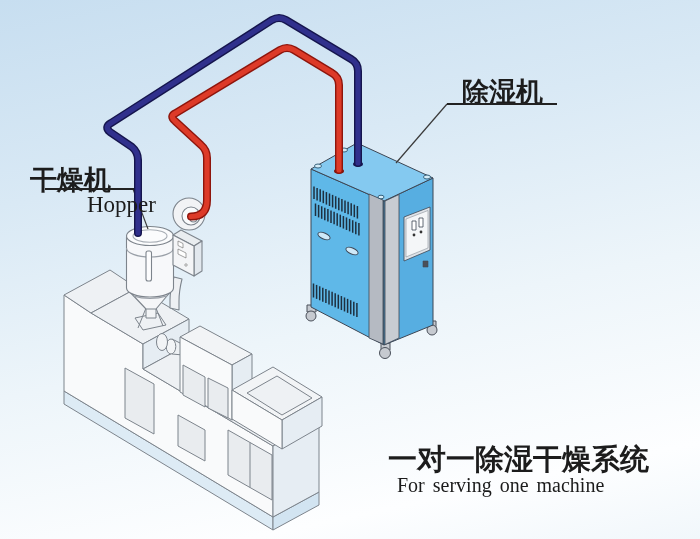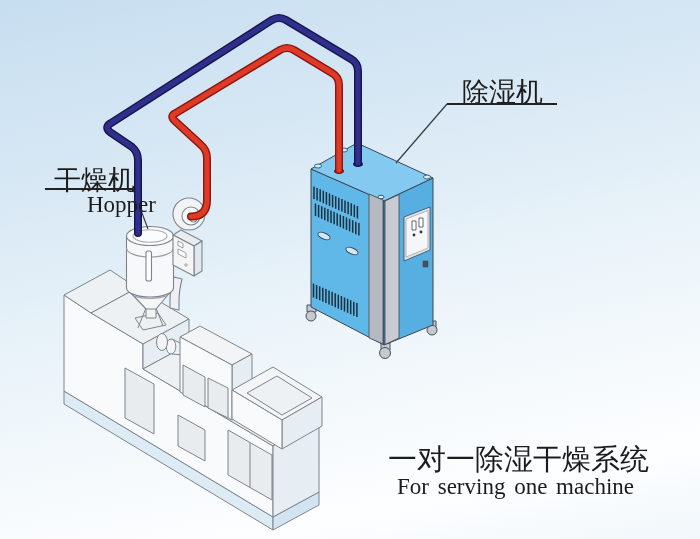--- a/index.html
+++ b/index.html
@@ -1,20 +1,20 @@
 <!DOCTYPE html>
 <html><head>
 <meta charset="utf-8">
 <style>
   html,body{margin:0;padding:0;}
   #stage{position:relative;width:700px;height:539px;overflow:hidden;
          background:linear-gradient(168deg,#c7def0 0%,#d9e9f5 30%,#edf5fa 58%,#fdfeff 86%,#f1f7fb 100%);}
   svg{position:absolute;left:0;top:0;}
   .lbl{position:absolute;color:#1c1c1c;white-space:nowrap;}
-  .zh{font-family:"Liberation Sans",sans-serif;font-weight:normal;}
+  .zh{font-family:"Liberation Sans",sans-serif;font-weight:bold;}
   .en{font-family:"Liberation Serif",serif;}
   .rule{position:absolute;height:2px;background:#222;}
 </style>
 </head>
 <body>
 
 <div id="stage">
 <svg width="700" height="539" viewBox="0 0 700 539">
 
   <g stroke="#7d848c" stroke-width="1" stroke-linejoin="round" fill="none">
@@ -157,22 +157,22 @@
   <ellipse cx="138" cy="231" rx="4" ry="2.4" fill="#23235e"></ellipse>
 
   <g fill="none" stroke-linecap="round">
     <path d="M138,233 L138,160 Q138,152 132,147 L110,132 Q104,127 111,123 L272,20 Q279,16 286,20 L351,59 Q358,63 358,71 L358,163" stroke="#15154d" stroke-width="8"></path>
     <path d="M138,233 L138,160 Q138,152 132,147 L110,132 Q104,127 111,123 L272,20 Q279,16 286,20 L351,59 Q358,63 358,71 L358,163" stroke="#30308c" stroke-width="5.2"></path>
     <path d="M191,216.5 Q207,216.5 207,200 L207,158 Q207,150 201,145 L175,121 Q169,116 176,113 L280,50 Q287,46 294,50 L332,73 Q339,77 339,85 L339,170" stroke="#8e150c" stroke-width="8"></path>
     <path d="M191,216.5 Q207,216.5 207,200 L207,158 Q207,150 201,145 L175,121 Q169,116 176,113 L280,50 Q287,46 294,50 L332,73 Q339,77 339,85 L339,170" stroke="#dd3a28" stroke-width="5.2"></path>
   </g>
 </svg>
 
-<div class="lbl zh" style="left:54px;top:162px;font-size:27px;text-align:right;">干燥机</div>
+<div class="lbl zh" style="left:30px;top:162px;font-size:27px;text-align:right;">干燥机</div>
 <div class="rule" style="left:45px;top:188px;width:89px;"></div>
 <div class="lbl en" style="left:51px;top:192px;font-size:23px;margin-left:36px;">Hopper</div>
 
 <div class="lbl zh" style="left:462px;top:74px;font-size:27px;">除湿机</div>
 <div class="rule" style="left:447px;top:103px;width:110px;"></div>
 
 <div class="lbl zh" style="left:388px;top:440px;font-size:29px;">一对一除湿干燥系统</div>
-<div class="lbl en" style="left:397px;top:474px;font-size:23px;word-spacing:3px;">For serving one machine</div>
+<div class="lbl en" style="left:397px;top:474px;font-size:20px;word-spacing:3px;">For serving one machine</div>
 </div>
 
 </body></html>

